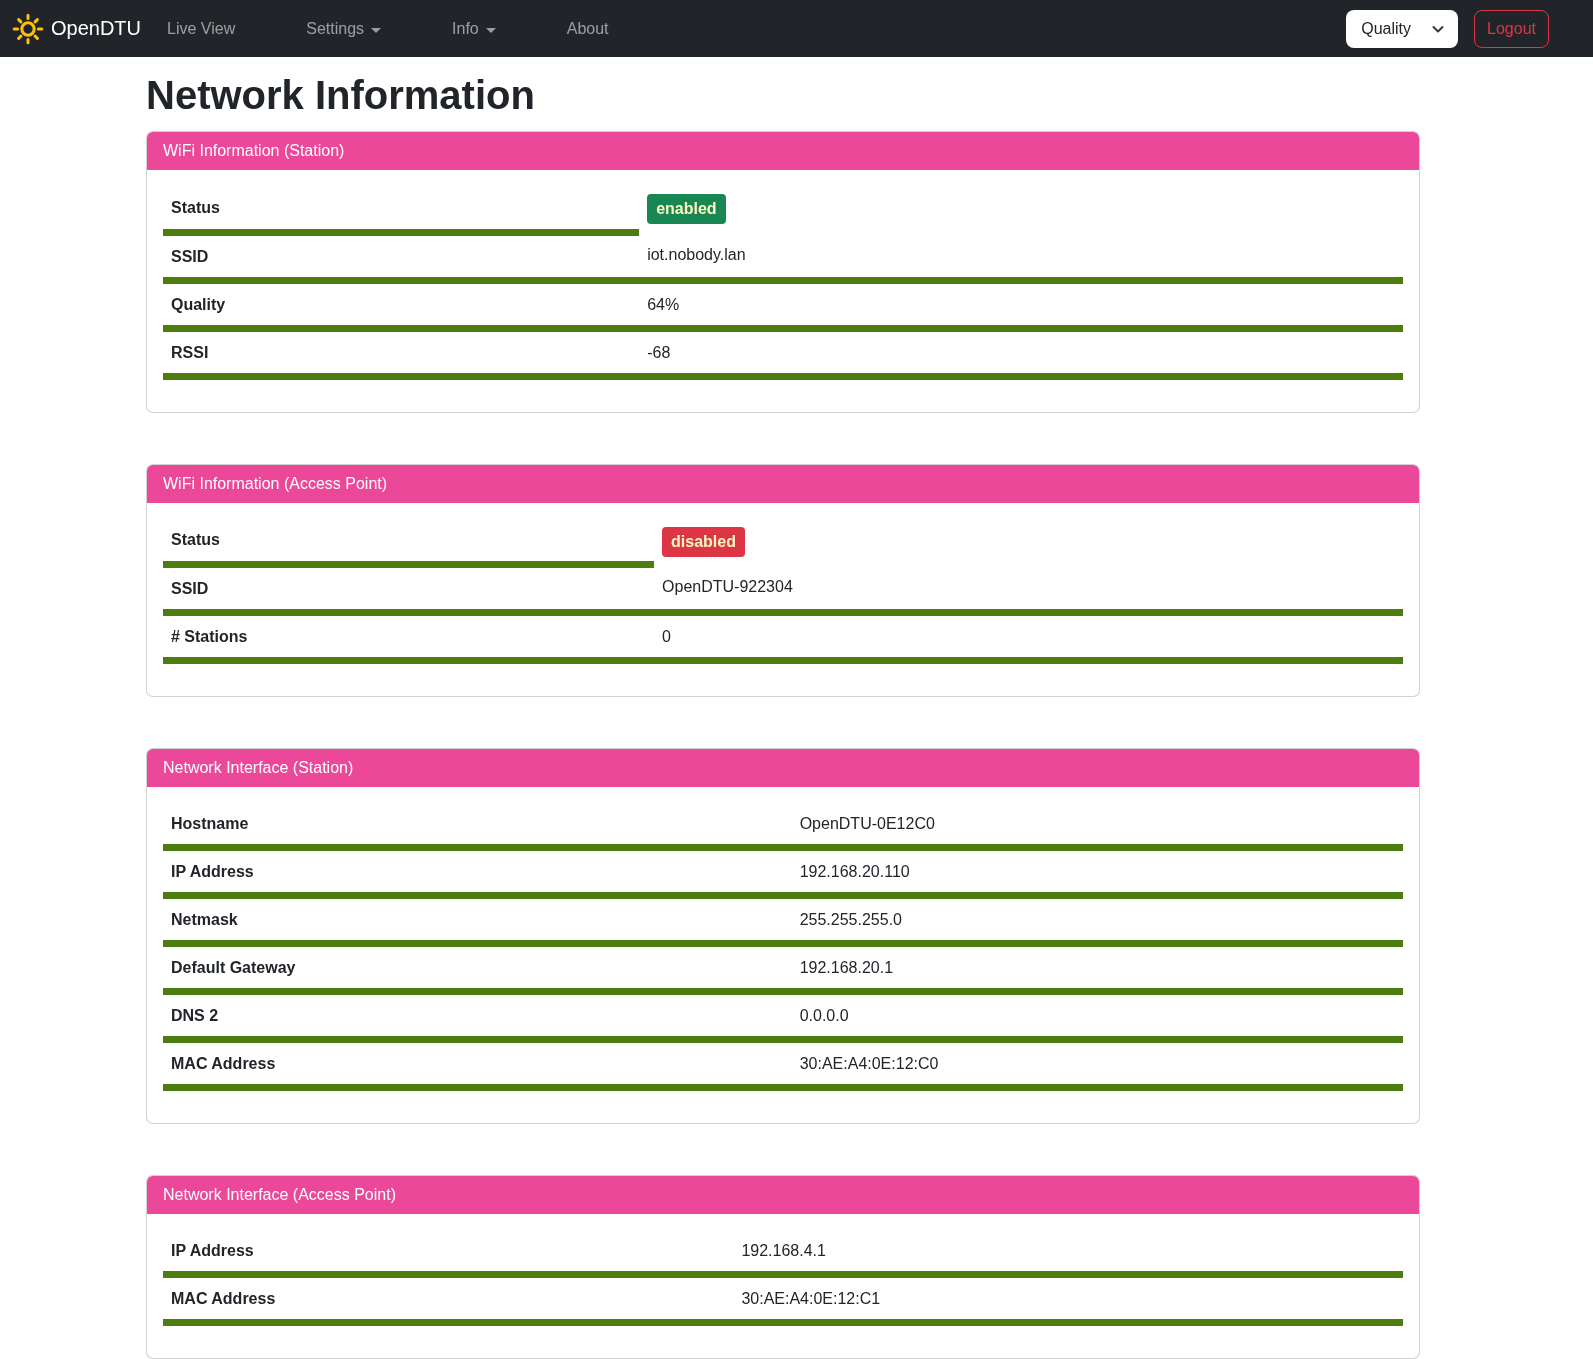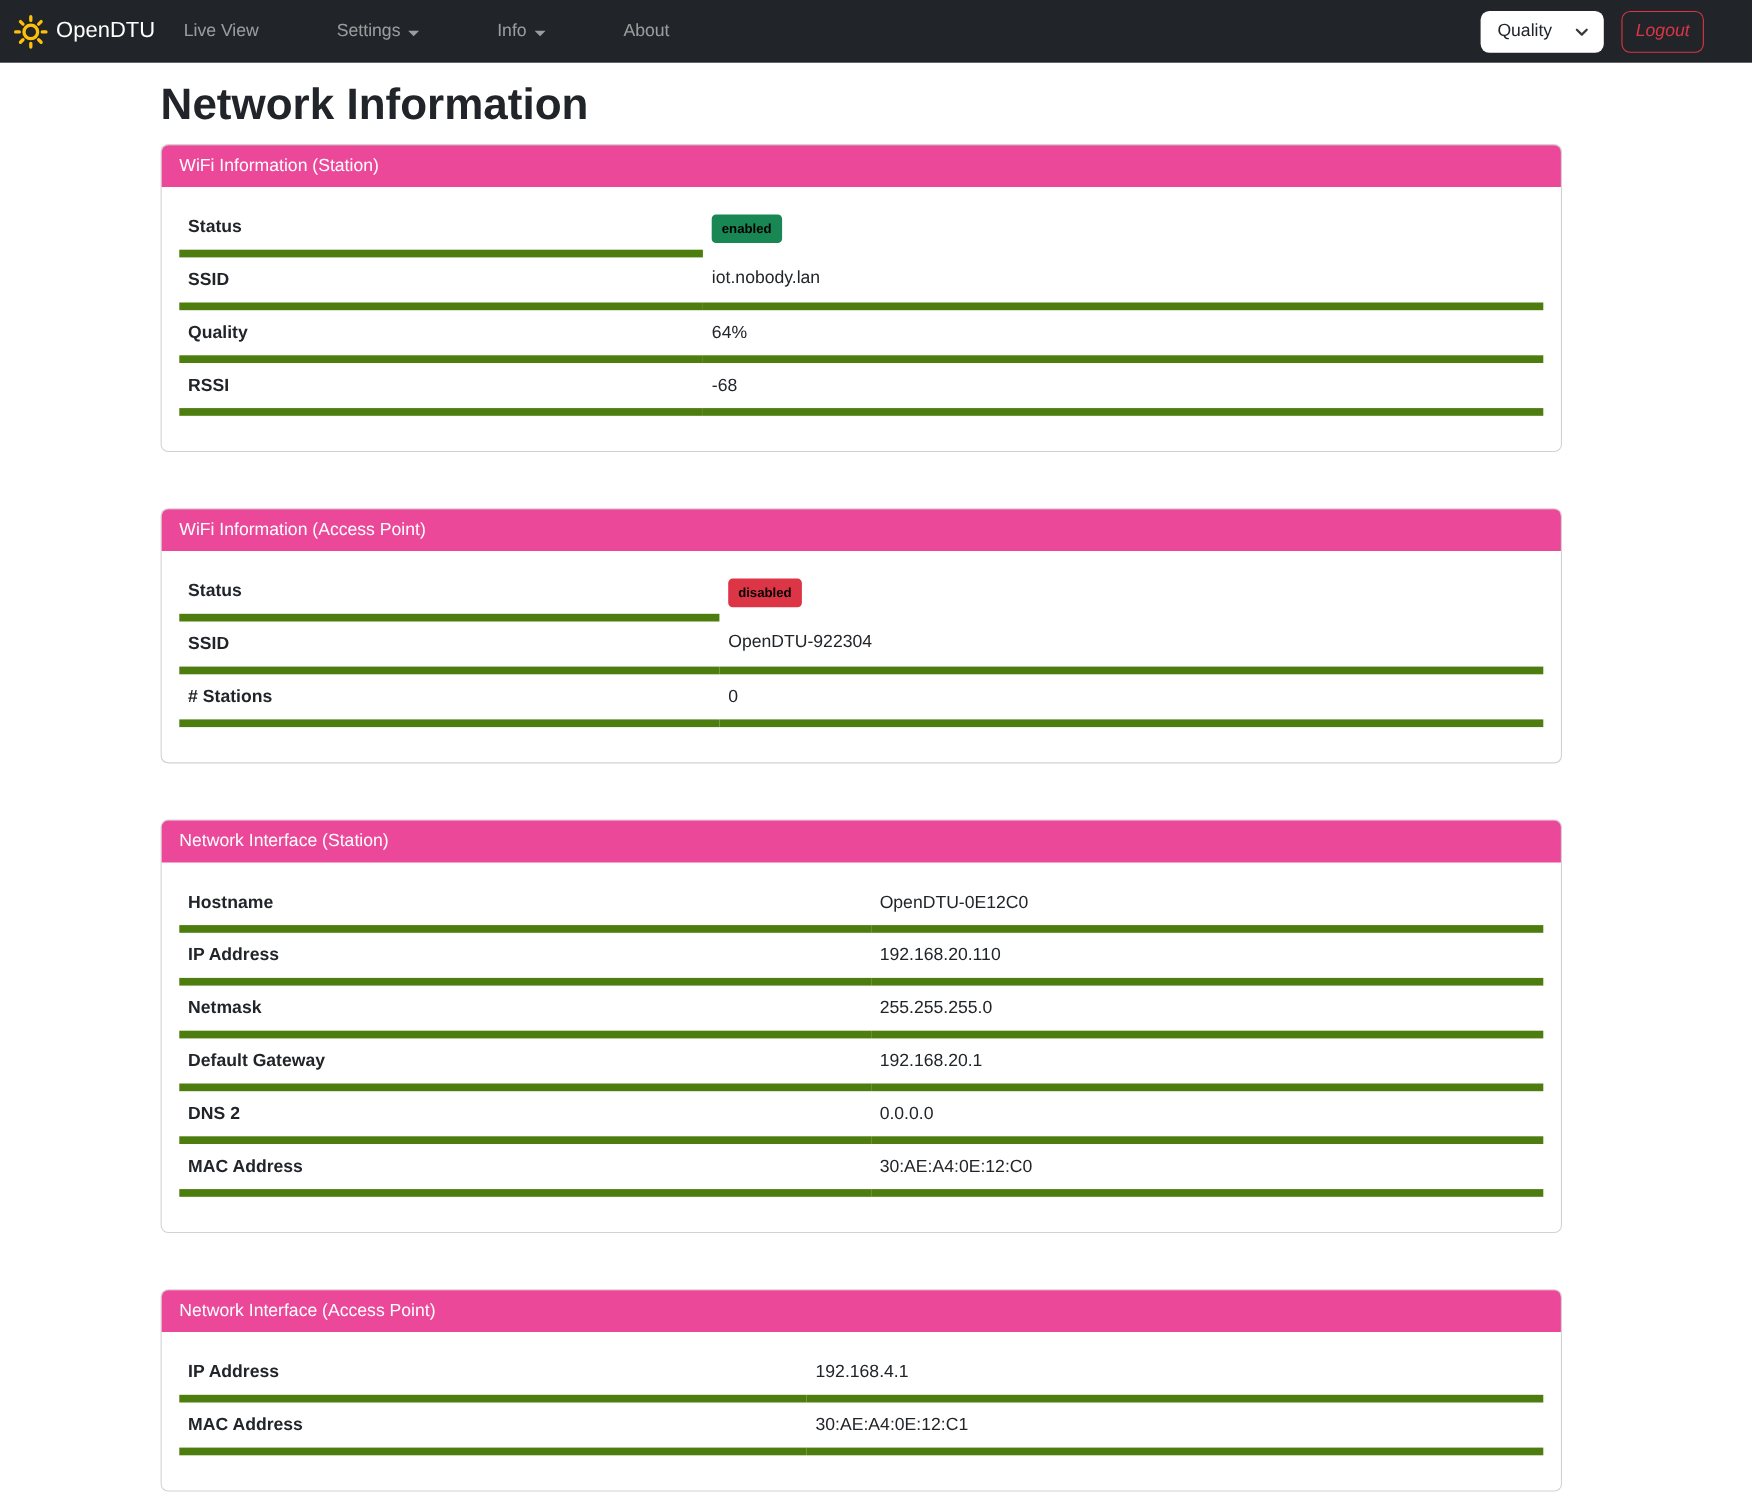--- a/index.html
+++ b/index.html
@@ -76,21 +76,20 @@
   .logout-btn {
     font-family: inherit;
     background: transparent;
     border: 1px solid #dc3545;
     color: #dc3545;
     height: 38px;
     padding: 0 12px;
     font-size: 16px;
     border-radius: 8px;
     cursor: pointer;
-    font-style: italic;
   }
 
   
   main {
     width: 1274px;
     margin-left: 146px;
     padding-top: 14px;
     padding-bottom: 60px;
   }
   h1.page-title {
@@ -127,22 +126,22 @@
     padding: 8px;
     font-size: 16px;
     line-height: 25px;
     border-bottom: 7px solid #4d7c0f;
     vertical-align: middle;
   }
   .info-table th { font-weight: 700; }
   .info-table td.no-border { border-bottom: none; }
   .badge {
     display: inline-block;
-    color: #000000;
-    font-size: 12px;
+    color: #fef9c3;
+    font-size: 16px;
     font-weight: 700;
     line-height: 1;
     padding: 7px 9px;
     border-radius: 4px;
   }
 </style>
 </head>
 <body>
 
 <nav class="navbar">

